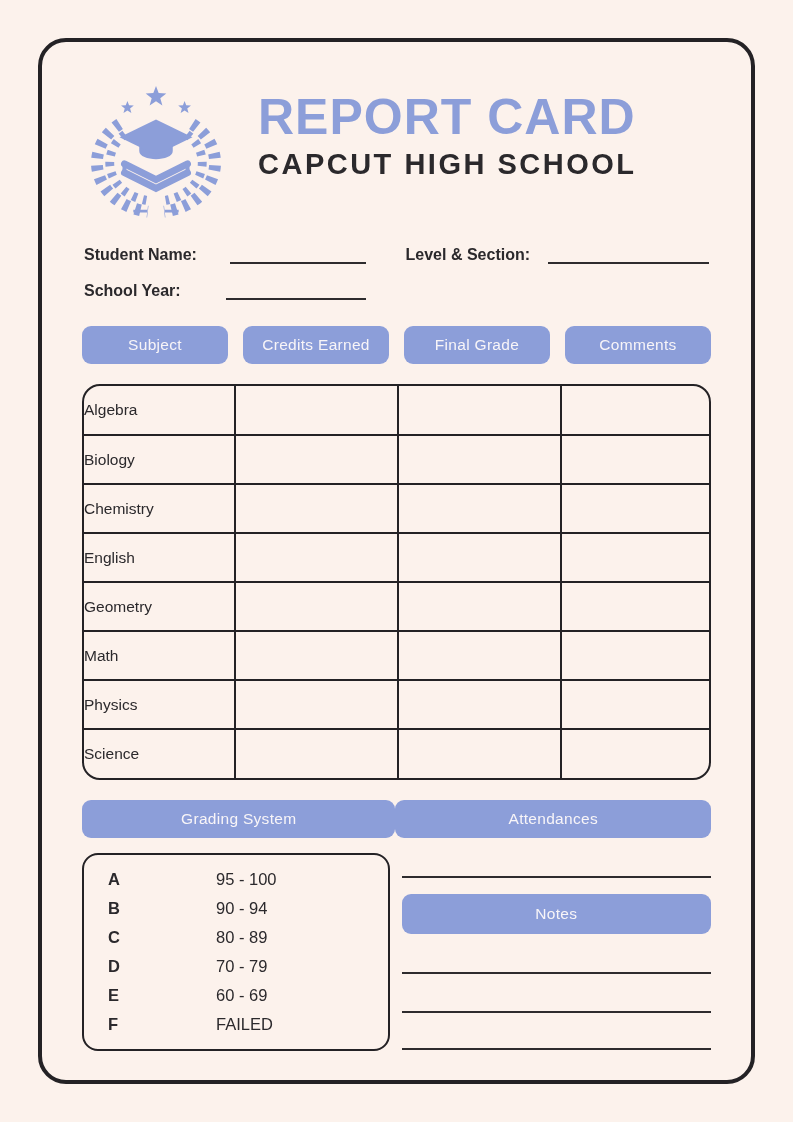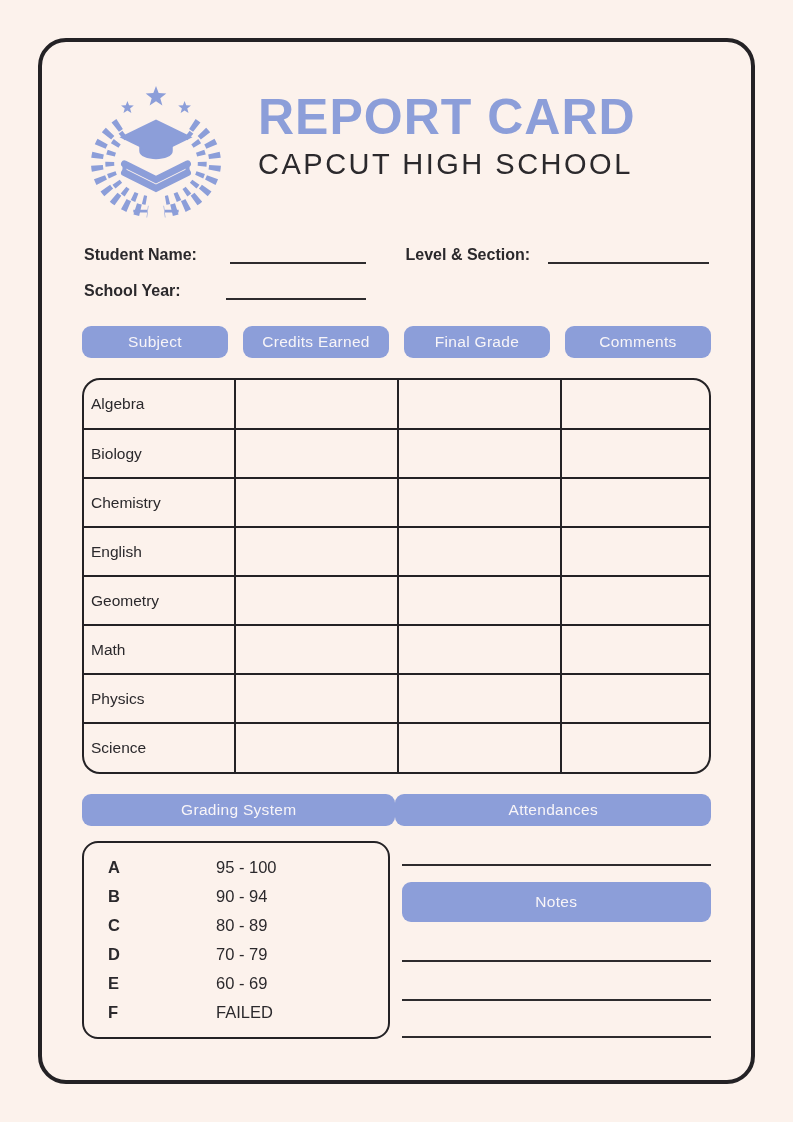--- a/index.html
+++ b/index.html
@@ -30,39 +30,39 @@
     display:flex;align-items:flex-start;
     padding-top:40px;
   }
   .logo{width:148px;height:138px;flex:0 0 auto;}
   .title-block{margin-left:28px;margin-top:10px;}
   .title{
     font-size:50px;font-weight:bold;letter-spacing:1px;
     color:var(--accent);line-height:1.0;
   }
   .school{
-    font-size:29px;font-weight:normal;letter-spacing:2.5px;
+    font-size:29px;font-weight:bold;letter-spacing:2.5px;
     color:var(--ink);margin-top:6px;
   }
   
   .info{
     margin-top:20px;
     display:grid;
     grid-template-columns:283fr 305fr;
     column-gap:40px;row-gap:12px;
     padding:0 2px;
   }
   .pair{display:flex;align-items:flex-end;height:24px;}
   .pair .label{font-size:16px;font-weight:600;white-space:nowrap;width:146px;flex:0 0 auto;}
   .pair.right .label{width:142px;}
   .fill-line{flex:1;border-bottom:2.2px solid #2e2c2e;height:20px;}
   
   .pill{
     background:var(--accent);color:var(--button_text);
-    border-radius:9px;height:32px;
+    border-radius:9px;height:38px;
     display:flex;align-items:center;justify-content:center;
     font-size:15.5px;font-weight:500;letter-spacing:.3px;
     border:none;
   }
   .pill-row{
     margin-top:26px;
     display:flex;gap:15px;
   }
   .pill-row .pill{flex:1;}
   
@@ -71,21 +71,21 @@
     border:2.5px solid #242225;
     border-radius:18px;
     overflow:hidden;
   }
   table{width:100%;border-collapse:collapse;}
   td{
     border-right:2px solid #242225;
     border-bottom:2px solid #242225;
     height:49px;
     font-size:15.5px;
-    padding-left:7px;
+    padding-left:0;
     color:var(--ink);
   }
   td:last-child{border-right:none;}
   tr:last-child td{border-bottom:none;}
   col.c1{width:24.2%;} col.c2{width:26%;} col.c3{width:26.1%;} col.c4{width:23.7%;}
   
   .section-pills{
     margin-top:20px;
     display:grid;grid-template-columns:310fr 312fr;gap:0;
   }

